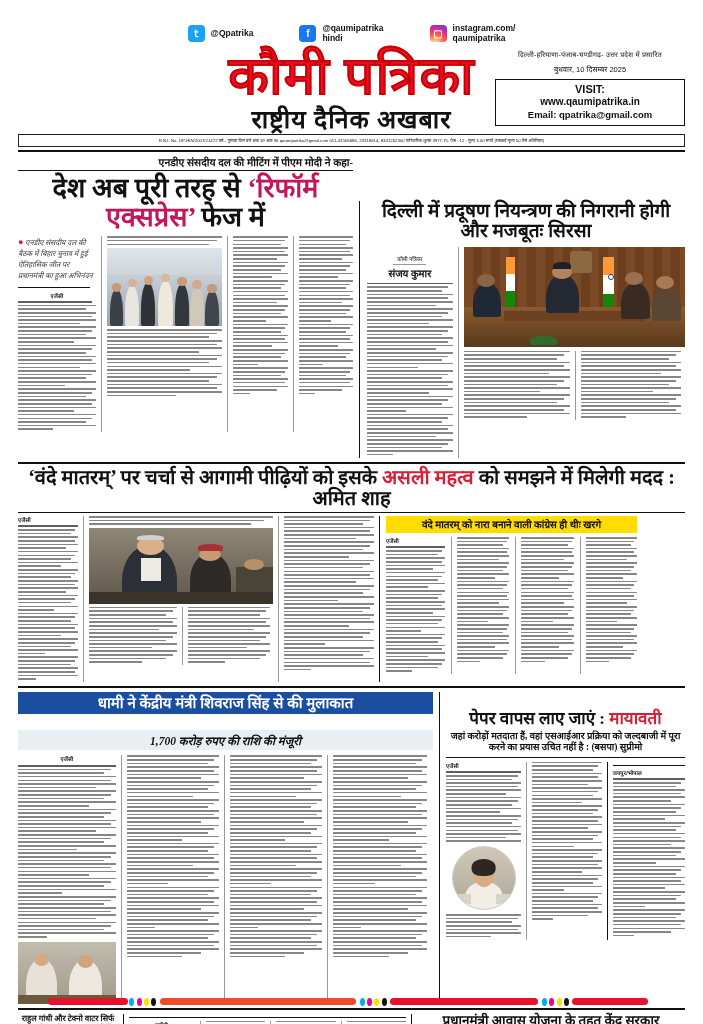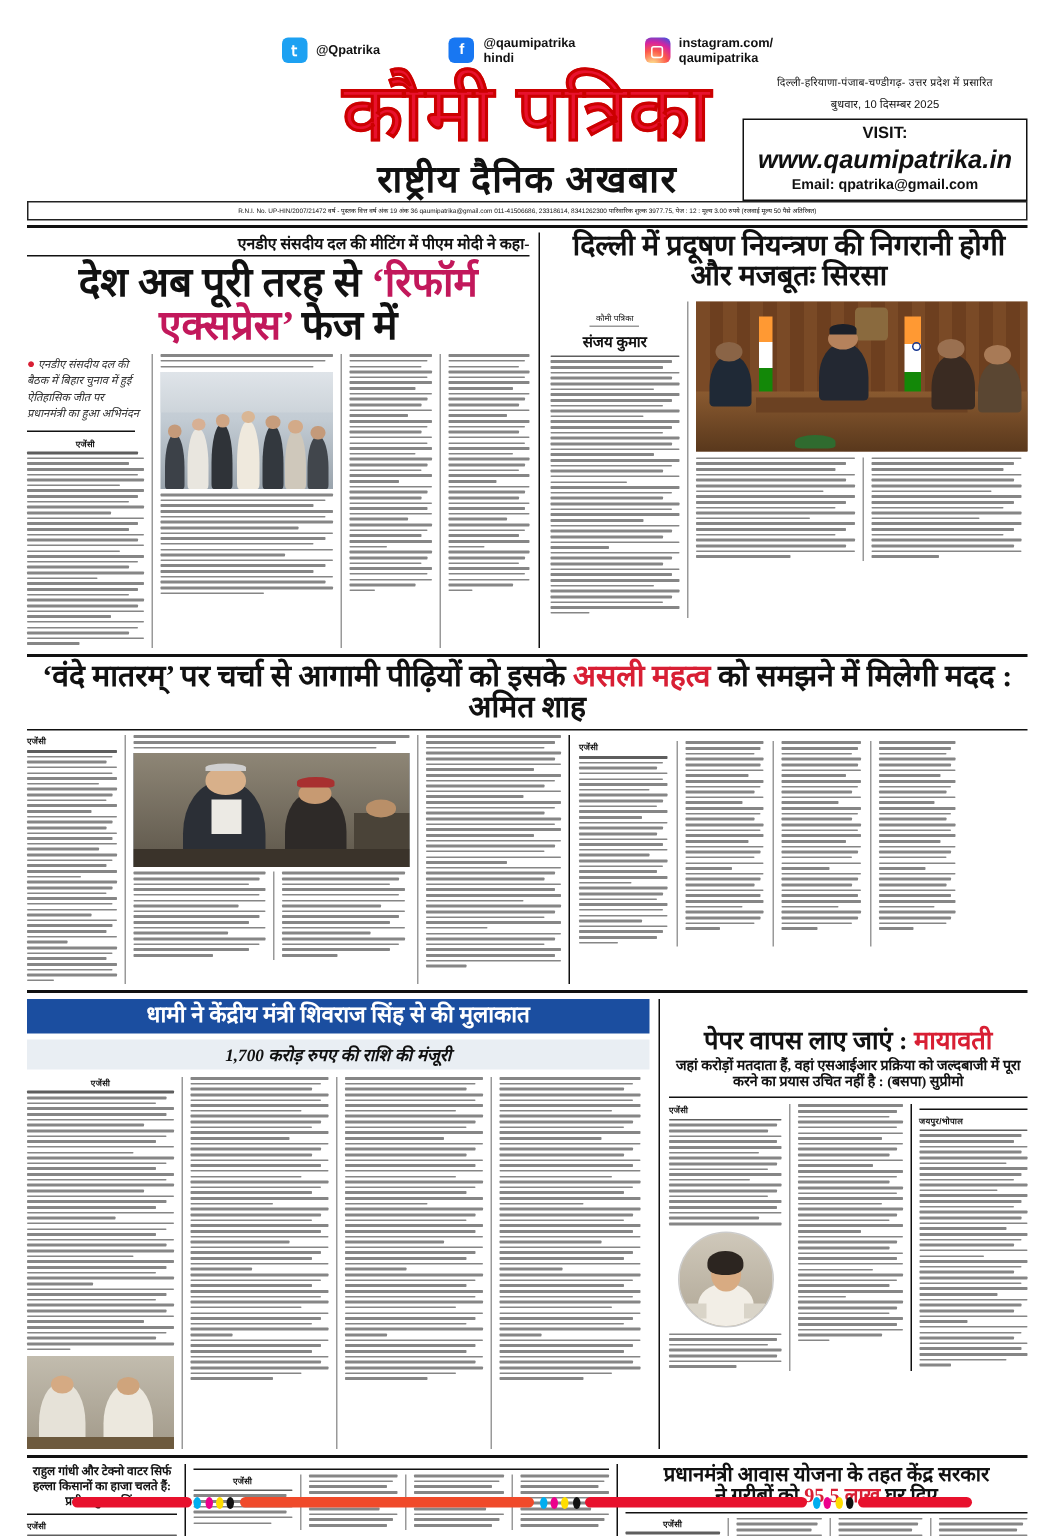--- a/index.html
+++ b/index.html
@@ -51,21 +51,21 @@
   }
   .mast-right {
     position:absolute; right: 18px; top: 2px; width: 190px; text-align:center;
   }
   .mast-region { font-size:7px; color:#111; letter-spacing:.2px; margin-bottom:5px; }
   .mast-date { font-size:7.5px; color:#111; margin-bottom:5px; }
   .visit-box {
     border:1px solid #111; padding:3px 4px 4px 4px; line-height:1.25;
   }
   .visit-box .v1 { font-size:11px; font-weight:bold; color:#111; }
-  .visit-box .v2 { font-size:17px; font-weight:bold; color:#111;font-style:italic; }
+  .visit-box .v2 { font-size:10px; font-weight:bold; color:#111; }
   .visit-box .v3 { font-size:9.5px; font-weight:bold; color:#111; }
 
   
   .rni {
     margin: 2px 18px 0 18px;
     border:1px solid #222;
     text-align:center;
     font-size:4.3px;
     letter-spacing:0px;
     color:#111;
@@ -401,21 +401,21 @@
               <div class="tl w100"></div>
             <div class="tl w95"></div>
               <div class="tl w100"></div>
               <div class="tl w80"></div>
               <div class="tl w30"></div>
           </div>
         </div>
       </div>
     </div>
 
-    <div style="width:326px; padding-left:7px; border-left:1px solid #111;">
+    <div style="width:326px; padding-left:7px; border-left:1px solid #111;margin-top:46px;">
       <div class="headline hl-lg">दिल्ली में प्रदूषण नियन्त्रण की निगरानी होगी और मजबूतः सिरसा</div>
 
       <div style="display:flex; gap:5px; margin-top:6px;">
         <div style="width:86px;">
           <div class="byline-block">
             <div class="byline-top">कौमी पत्रिका</div>
             <div class="byline-name">संजय कुमार</div>
           </div>
           <div class="body-col">
             <div class="tl w100 dark"></div>
@@ -715,20 +715,21 @@
             <div class="tl w88"></div>
             <div class="tl w100"></div>
           <div class="tl w95"></div>
             <div class="tl w100"></div>
             <div class="tl w30"></div>
         </div>
       </div>
 
       <div style="width:258px; border-left:1px solid #111;">
         <div style="padding-left:6px;">
+          <div class="banner-yellow">वंदे मातरम् को नारा बनाने वाली कांग्रेस ही थीः खरगे</div>
           <div style="display:flex; gap:6px; margin-top:4px;">
             <div style="width:60px;">
               <div class="agency" style="text-align:left;">एजेंसी</div>
               <div class="body-col">
                 <div class="tl w100 dark"></div>
                   <div class="tl w95"></div>
                   <div class="tl w88"></div>
                   <div class="tl w100"></div>
                 <div class="tl w95"></div>
                   <div class="tl w100"></div>
@@ -885,21 +886,21 @@
       </div>
     </div>
   </div>
 
   <div class="hr-thick" style="margin-top:4px;"></div>
 
   <div class="sec" style="display:flex; margin-top:4px; gap:6px;">
 
     <div style="width:415px;">
       <div class="banner-blue">धामी ने केंद्रीय मंत्री शिवराज सिंह से की मुलाकात</div>
-      <div class="subbar-grey" style="margin-top:4px;">1,700 करोड़ रुपए की राशि की मंजूरी</div>
+      <div class="subbar-grey" style="margin-top:16px;">1,700 करोड़ रुपए की राशि की मंजूरी</div>
 
       <div style="display:flex; gap:5px; margin-top:5px;">
         <div style="width:98px;">
           <div class="agency" style="text-align:center;">एजेंसी</div>
           <div class="body-col">
             <div class="tl w100 dark"></div>
               <div class="tl w95"></div>
               <div class="tl w88"></div>
               <div class="tl w100"></div>
             <div class="tl w95"></div>

